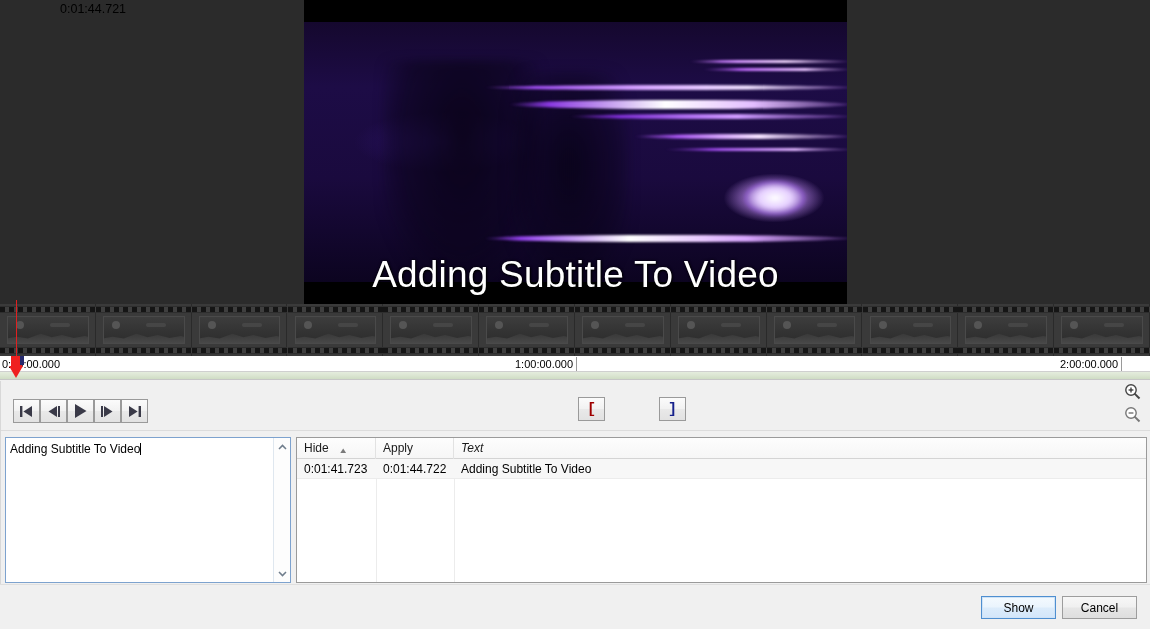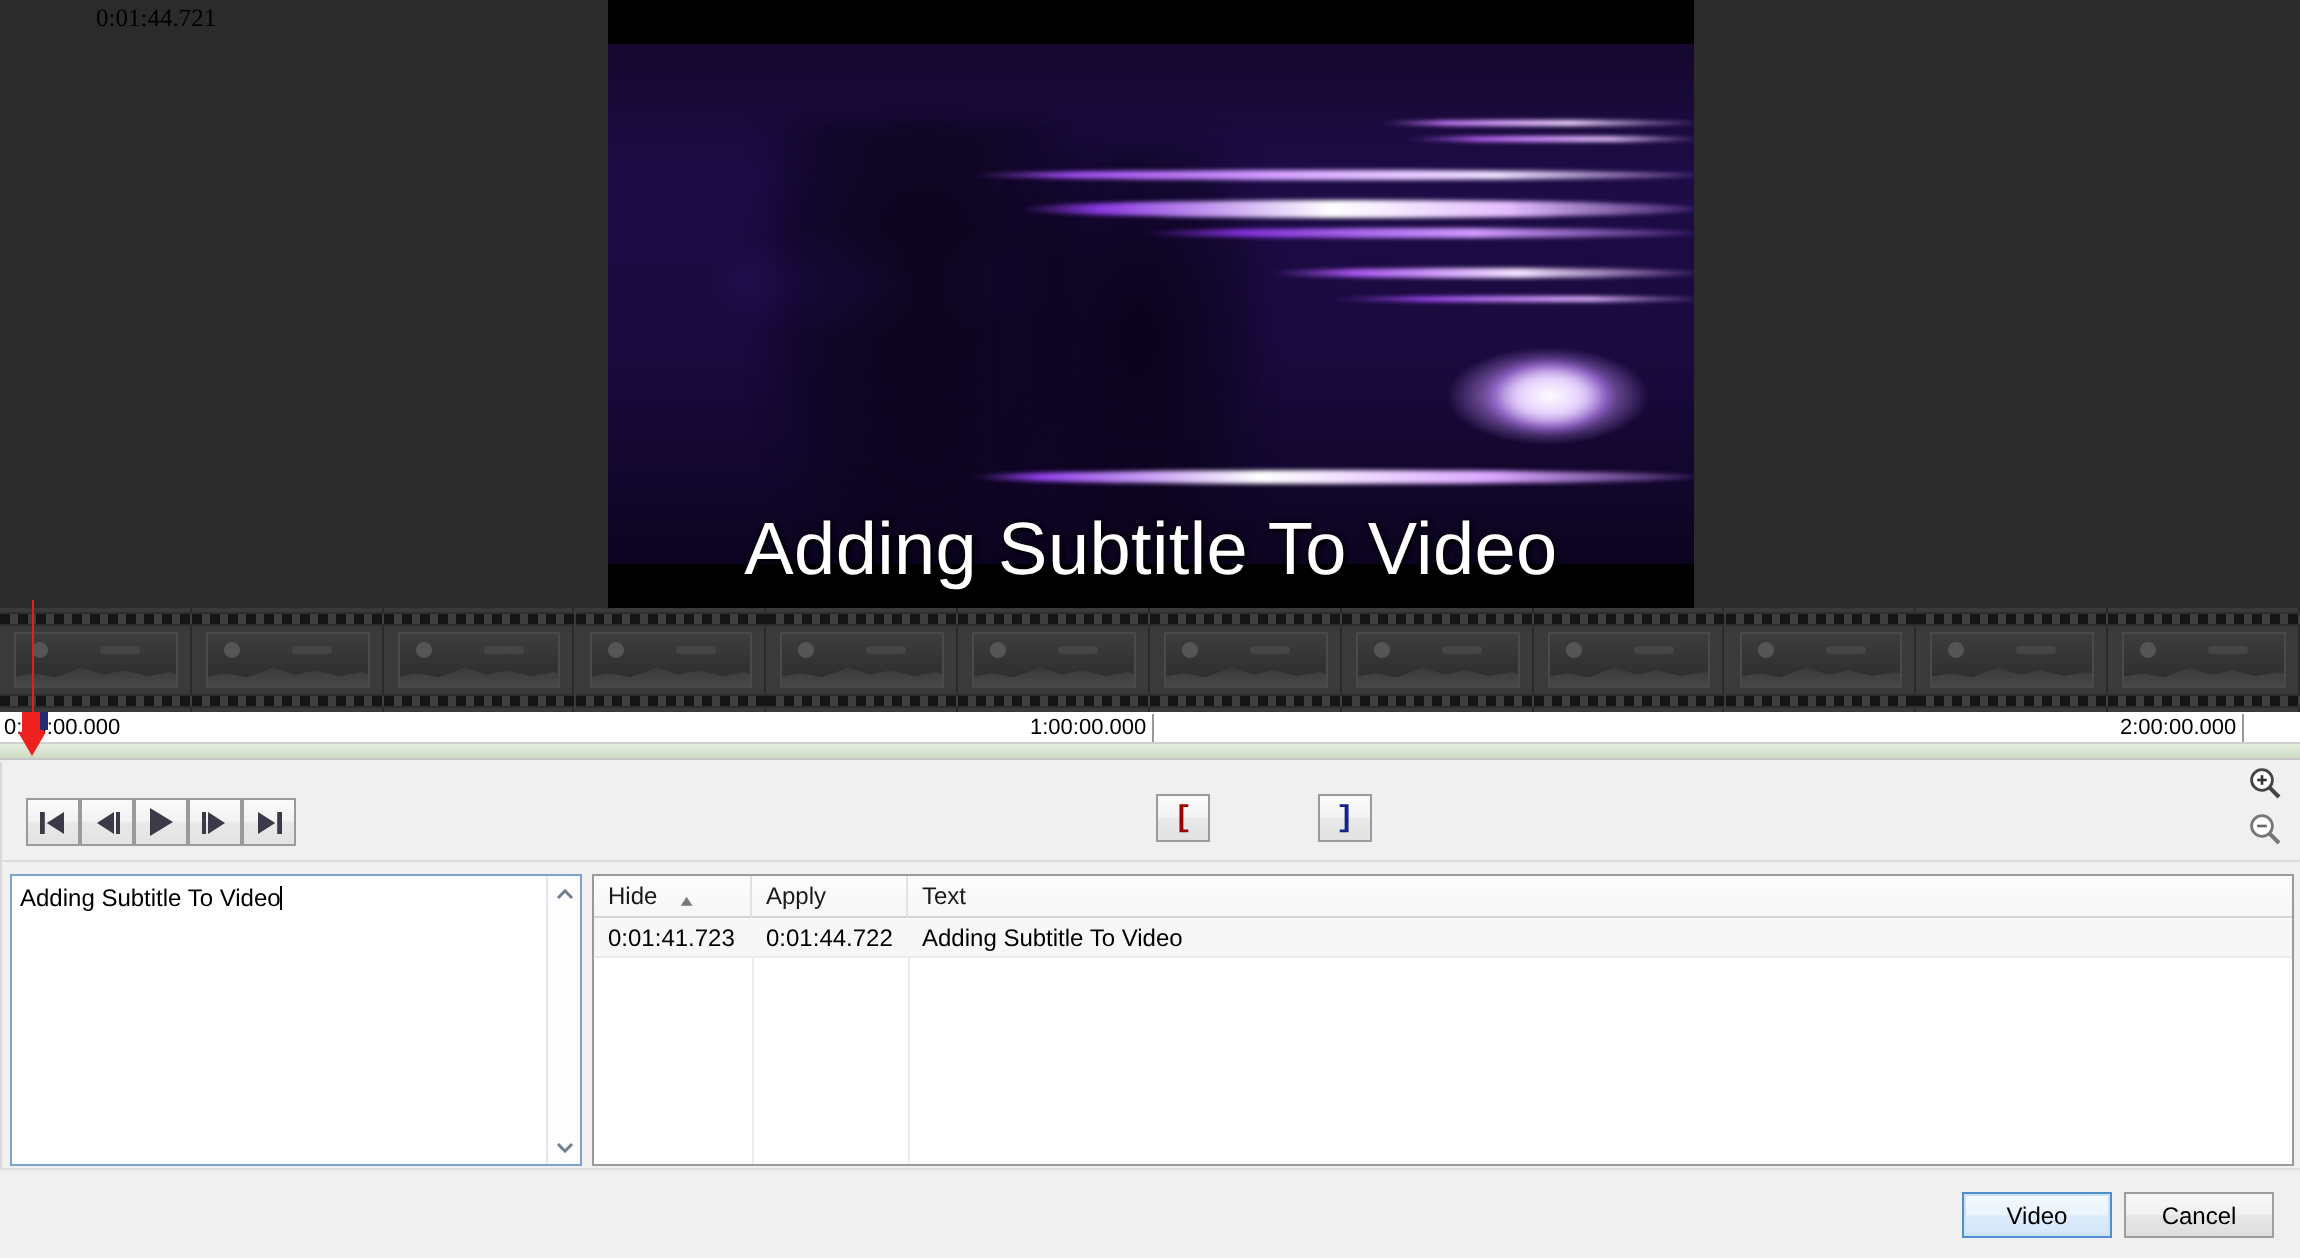--- a/index.html
+++ b/index.html
@@ -415,21 +415,21 @@
   <div class="playhead-line"></div>
   <div class="playhead-knob">
     <div class="body"></div>
     <div class="navy"></div>
     <div class="tip"></div>
   </div>
 
   <div class="transport"></div>
   <div class="edge-left"></div>
 
-  <div class="tc" style="left:48px;font-family:Liberation Serif, serif;">0:01:44.721</div>
+  <div class="tc" style="left:60px;">0:01:44.721</div>
   <div class="tc" style="left:557px;">0:01:41.723</div>
   <div class="tc" style="left:638px;">0:01:44.722</div>
 
   <div class="tbtn" style="left:13px; top:399px;">
     <span>
       <svg width="13" height="11" viewBox="0 0 13 11">
           <rect x="0" y="0" width="2.4" height="11" fill="#3a3a48"></rect>
           <polygon points="12,0 12,11 3.4,5.5" fill="#3a3a48"></polygon>
         </svg>
     </span>
@@ -511,32 +511,32 @@
 
   <div class="tablewrap">
     <div class="thead">
       <div class="th" style="left:0; width:79px;">
         <span>Hide</span>
         <span class="sortarrow">▴</span>
       </div>
       <div class="th" style="left:79px; width:78px;">
         <span>Apply</span>
       </div>
-      <div class="th" style="left:157px; width:692px; border-right:none;">
+      <div class="th" style="left:157px; width:692px; border-right:none;font-style:italic;">
         <span>Text</span>
       </div>
     </div>
 
     <div class="colsep" style="left:79px;"></div>
     <div class="colsep" style="left:157px;"></div>
 
     <div class="trow">
       <div class="td" style="left:0; width:79px;">0:01:41.723</div>
       <div class="td" style="left:79px; width:78px;">0:01:44.722</div>
       <div class="td" style="left:157px; width:690px;">Adding Subtitle To Video</div>
     </div>
   </div>
 
   <div class="footer"></div>
-  <button class="dlgbtn default" style="left:981px;">Video</button>
+  <button class="dlgbtn default" style="left:981px;">Show</button>
   <button class="dlgbtn" style="left:1062px;">Cancel</button>
 
 </div>
 
 </body></html>

